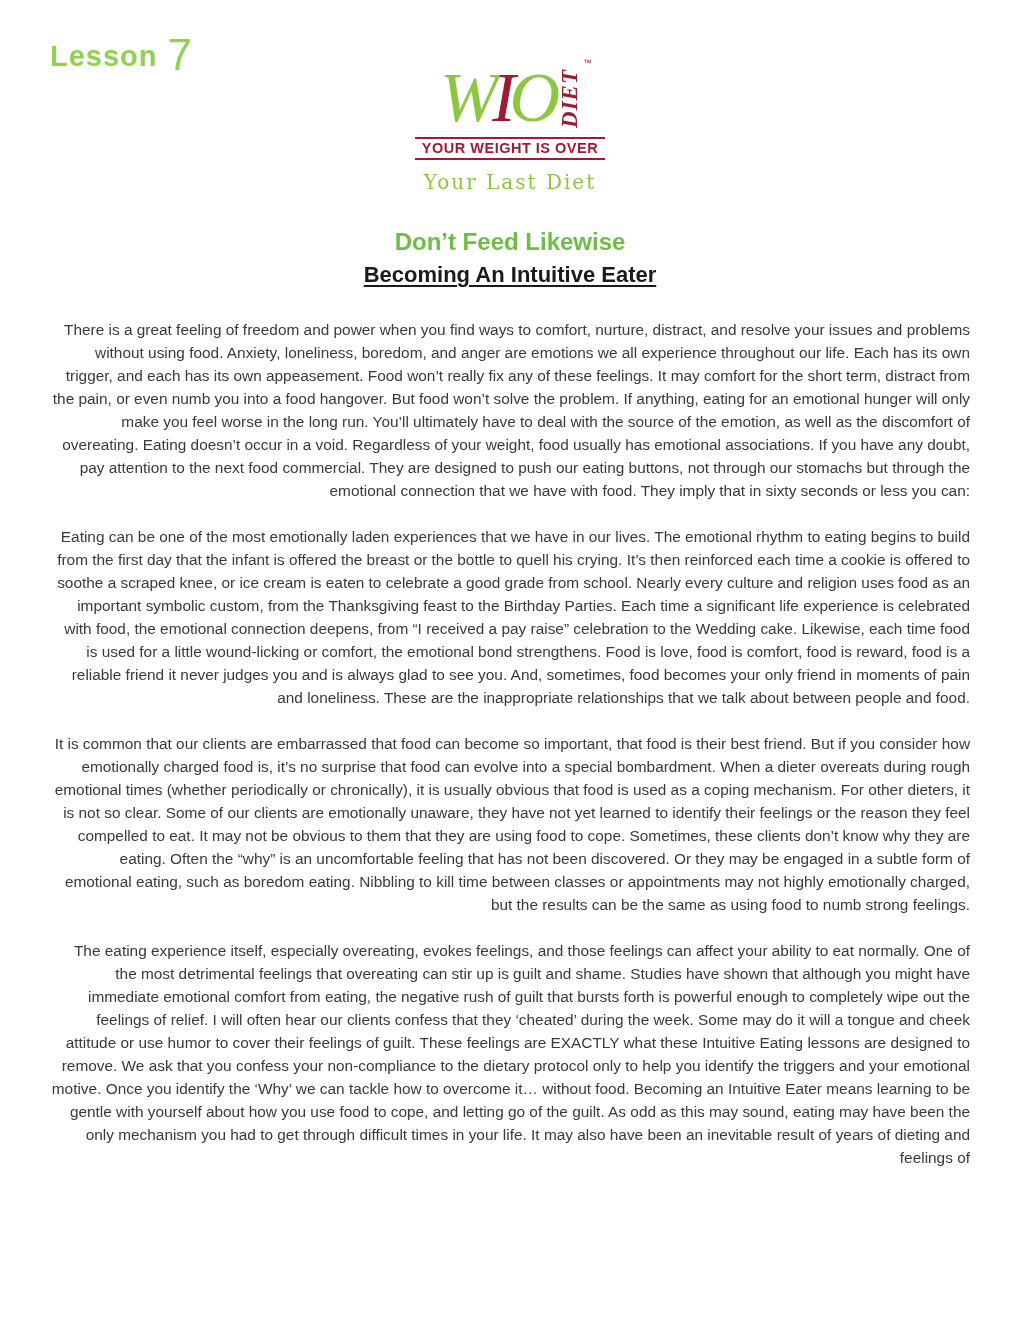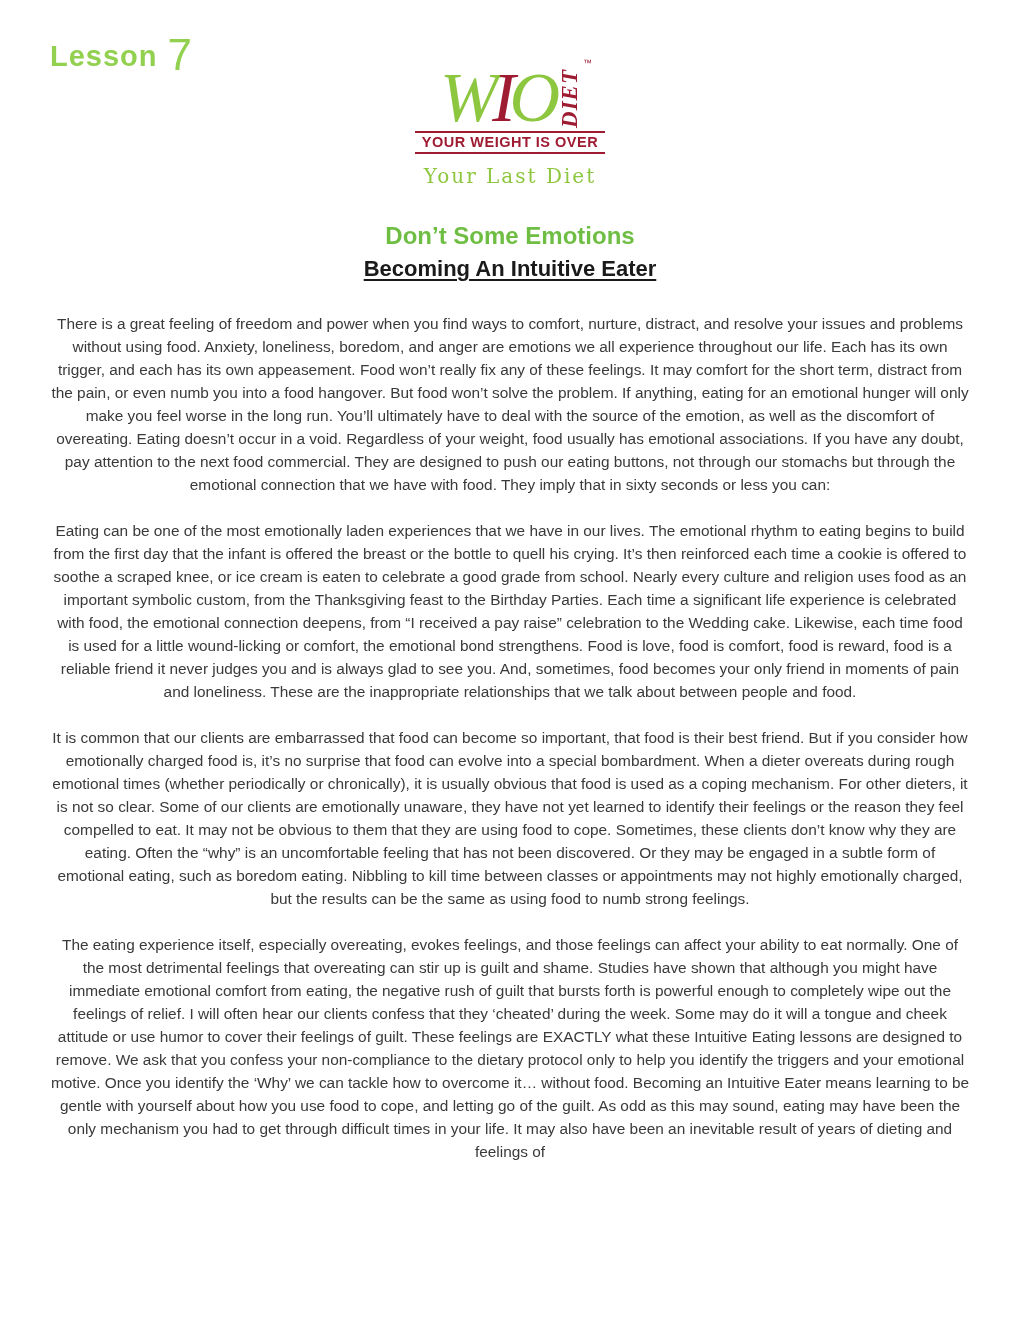--- a/index.html
+++ b/index.html
@@ -66,21 +66,21 @@
     letter-spacing:1px;
     line-height:20px;
   }
   .tm{
     position:absolute;
     top:-8px;right:-12px;
     font-size:9px;
     color:#9E1B32;
   }
   .tagline{
-    margin-top:3px;
+    margin-top:9px;
     border-top:2px solid #9E1B32;
     border-bottom:2px solid #9E1B32;
     color:#9E1B32;
     font-weight:600;
     font-size:14.5px;
     letter-spacing:0.5px;
     padding:1px 0 2px 0;
     white-space:nowrap;
   }
   .script{
@@ -108,21 +108,21 @@
     text-decoration:underline;
     text-decoration-thickness:2px;
     text-underline-offset:3px;
   }
   
   .body-text p{
     margin:23px 0 0 0;
     font-size:15.4px;
     line-height:23px;
     color:#3a3a3a;
-    text-align:center;
+    text-align:right;
   }
   .body-text p:first-of-type{margin-top:30px;}
   ul.bullets{
     list-style:none;
     margin:23px 0 0 0;
     padding:0 0 0 62px;
   }
   ul.bullets li{
     position:relative;
     font-size:15.4px;
@@ -150,21 +150,21 @@
       <span class="wio"><span class="l-green">W</span><span class="l-maroon">I</span><span class="l-green">O</span></span>
       <span class="diet-col">
         <span class="diet">DIET</span>
         <span class="tm">™</span>
       </span>
     </div>
     <div class="tagline">YOUR WEIGHT IS OVER</div>
     <div class="script">Your Last Diet</div>
   </div>
 
-  <h1 class="title">Don’t Some Emotions</h1>
+  <h1 class="title">Don’t Feed Likewise</h1>
   <h2 class="subtitle">Becoming An Intuitive Eater</h2>
 
   <div class="body-text">
     <p>There is a great feeling of freedom and power when you find ways to comfort, nurture, distract, and resolve your issues and problems without using food. Anxiety, loneliness, boredom, and anger are emotions we all experience throughout our life. Each has its own trigger, and each has its own appeasement. Food won’t really fix any of these feelings. It may comfort for the short term, distract from the pain, or even numb you into a food hangover. But food won’t solve the problem. If anything, eating for an emotional hunger will only make you feel worse in the long run. You’ll ultimately have to deal with the source of the emotion, as well as the discomfort of overeating. Eating doesn’t occur in a void. Regardless of your weight, food usually has emotional associations. If you have any doubt, pay attention to the next food commercial. They are designed to push our eating buttons, not through our stomachs but through the emotional connection that we have with food. They imply that in sixty seconds or less you can:</p>
 
 
     <p>Eating can be one of the most emotionally laden experiences that we have in our lives. The emotional rhythm to eating begins to build from the first day that the infant is offered the breast or the bottle to quell his crying. It’s then reinforced each time a cookie is offered to soothe a scraped knee, or ice cream is eaten to celebrate a good grade from school.  Nearly every culture and religion uses food as an important symbolic custom, from the Thanksgiving feast to the Birthday Parties. Each time a significant life experience is celebrated with food, the emotional connection deepens, from “I received a pay raise” celebration to the Wedding cake. Likewise, each time food is used for a little wound-licking or comfort, the emotional bond strengthens. Food is love, food is comfort, food is reward, food is a reliable friend it never judges you and is always glad to see you. And, sometimes, food becomes your only friend in moments of pain and loneliness. These are the inappropriate relationships that we talk about between people and food.</p>
     <p>It is common that our clients are embarrassed that food can become so important, that food is their best friend. But if you consider how emotionally charged food is, it’s no surprise that food can evolve into a special bombardment. When a dieter overeats during rough emotional times (whether periodically or chronically), it is usually obvious that food is used as a coping mechanism. For other dieters, it is not so clear. Some of our clients are emotionally unaware, they have not yet learned to identify their feelings or the reason they feel compelled to eat. It may not be obvious to them that they are using food to cope. Sometimes, these clients don’t know why they are eating. Often the “why” is an uncomfortable feeling that has not been discovered. Or they may be engaged in a subtle form of emotional eating, such as boredom eating. Nibbling to kill time between classes or appointments may not highly emotionally charged, but the results can be the same as using food to numb strong feelings.</p>
     <p>The eating experience itself, especially overeating, evokes feelings, and those feelings can affect your ability to eat normally. One of the most detrimental feelings that overeating can stir up is guilt and shame. Studies have shown that although you might have immediate emotional comfort from eating, the negative rush of guilt that bursts forth is powerful enough to completely wipe out the feelings of relief. I will often hear our clients confess that they ‘cheated’ during the week. Some may do it will a tongue and cheek attitude or use humor to cover their feelings of guilt. These feelings are EXACTLY what these Intuitive Eating lessons are designed to remove. We ask that you confess your non-compliance to the dietary protocol only to help you identify the triggers and your emotional motive. Once you identify the ‘Why’ we can tackle how to overcome it… without food.  Becoming an Intuitive Eater means learning to be gentle with yourself about how you use food to cope, and letting go of the guilt. As odd as this may sound, eating may have been the only mechanism you had to get through difficult times in your life. It may also have been an inevitable result of years of dieting and feelings of</p>
   </div>

